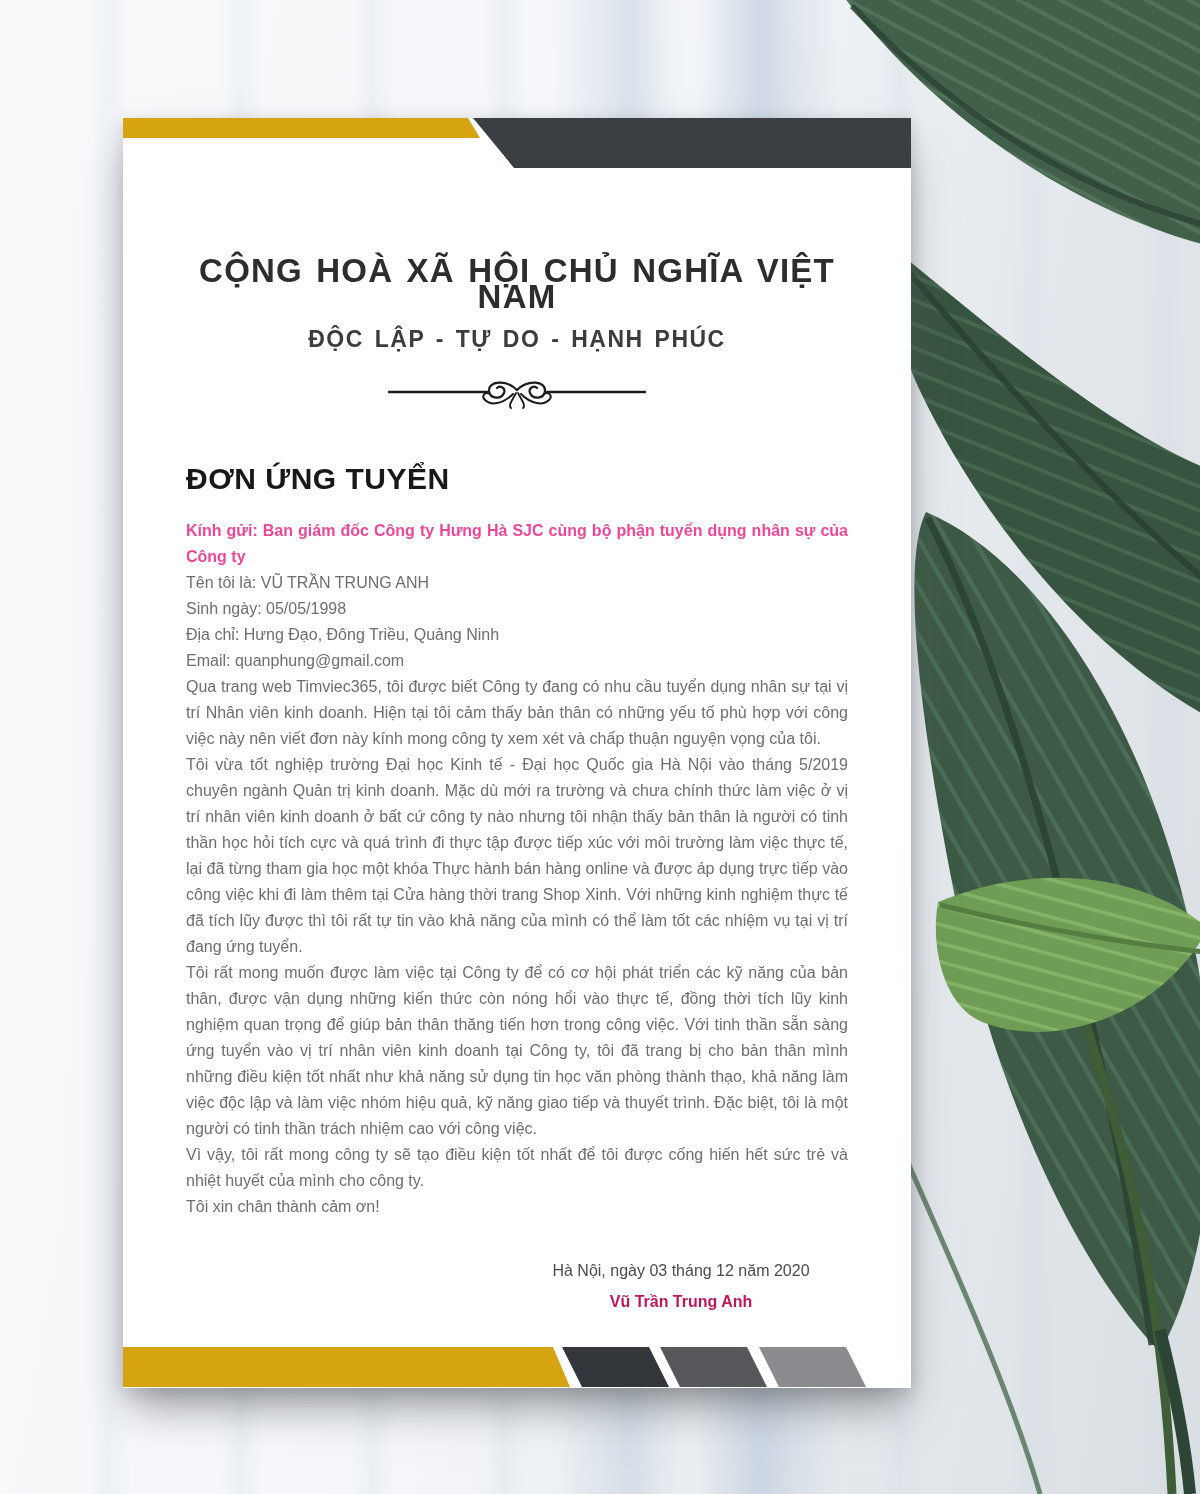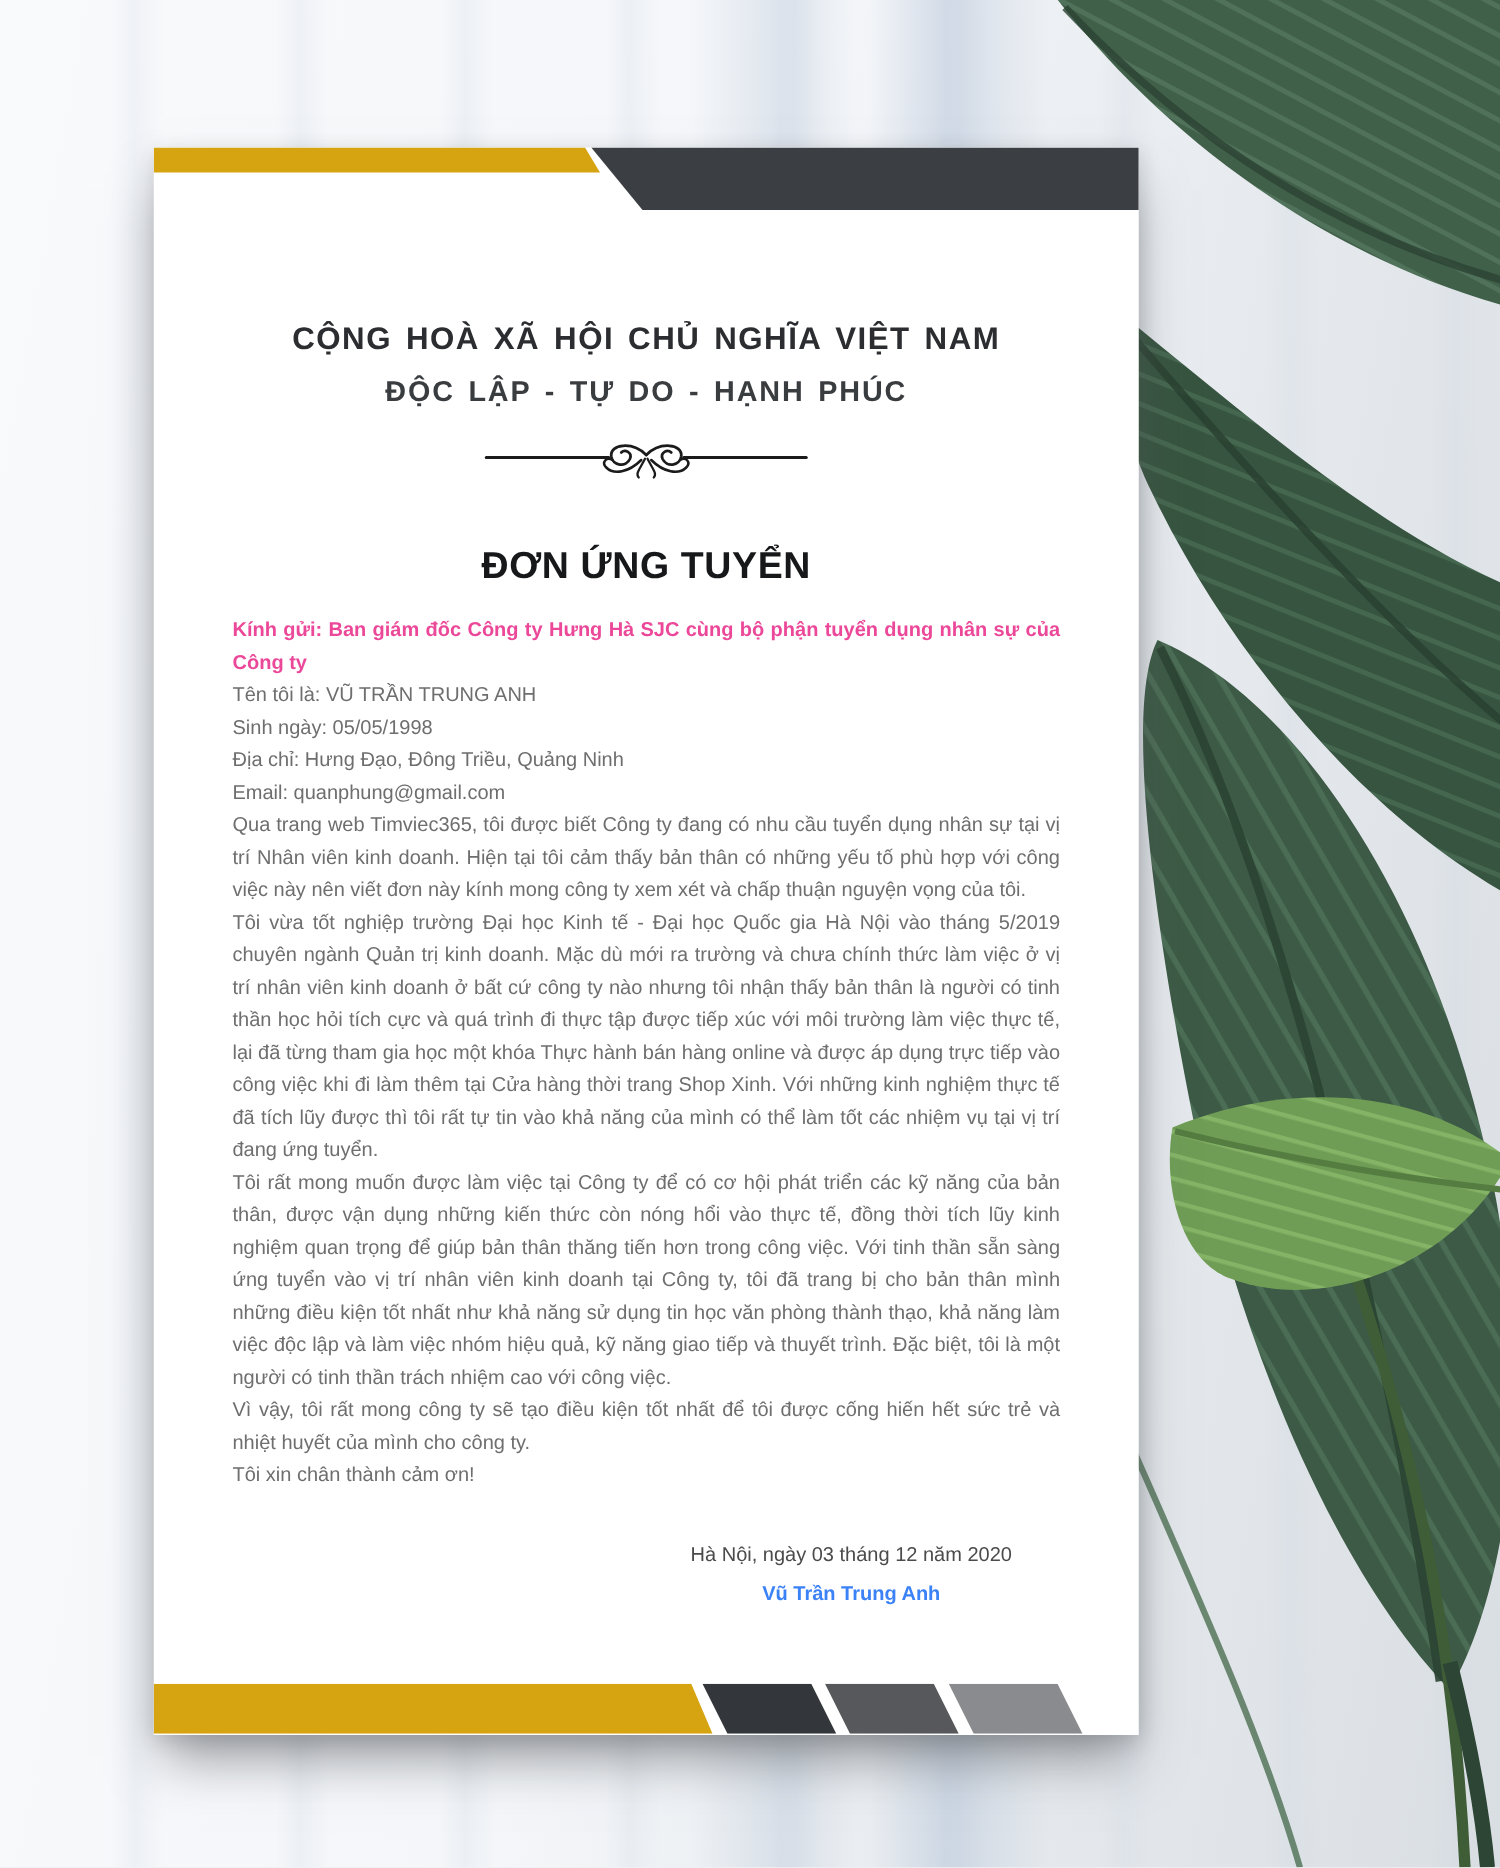--- a/index.html
+++ b/index.html
@@ -18,35 +18,35 @@
   .plant{position:absolute;inset:0;}
   .paper{
     position:absolute;left:123px;top:118px;width:788px;height:1270px;
     background:#ffffff;z-index:2;
     box-shadow:0 26px 40px -8px rgba(96,99,104,.62), 0 4px 16px rgba(40,42,45,.18);
   }
   .band{position:absolute;left:0;display:block;}
   .band-top{top:0;}
   .band-bottom{bottom:1px;}
   .content{position:relative;padding:0 63px;z-index:3;}
-  .nat-line1{margin:140px 0 0;text-align:center;font-size:25px;line-height:26px;font-weight:700;
+  .nat-line1{margin:140px 0 0;text-align:center;font-size:33px;line-height:26px;font-weight:700;
     color:#2b2d30;letter-spacing:1.2px;word-spacing:3px;}
   .nat-line2{margin:16px 0 0;text-align:center;font-size:23px;line-height:26px;font-weight:700;
     color:#3a3d40;letter-spacing:1.5px;word-spacing:3px;}
   .flourish{display:block;margin:26px auto 0;}
-  .doc-title{margin:50px 0 0;text-align:center;font-size:30px;line-height:34px;font-weight:700;
+  .doc-title{margin:50px 0 0;font-size:30px;line-height:34px;font-weight:700;
     color:#17181a;letter-spacing:.5px;}
   .letter{margin-top:22px;font-size:16px;line-height:26px;color:#6e6e6e;}
   .letter p{margin:0;text-align:justify;}
   .recipient{font-weight:700;color:#ec4899;text-align:justify;}
   .info-line{white-space:nowrap;}
   .closing{text-align:left;}
   .signature{margin:38px 2px 0 auto;width:330px;text-align:center;line-height:26px;}
   .sig-date{font-size:16px;color:#4b4b4b;}
-  .sig-name{margin-top:5px;font-size:16px;font-weight:700;color:#3b82f6;}
+  .sig-name{margin-top:5px;font-size:16px;font-weight:700;color:#be185d;}
 </style>
 </head>
 <body>
 
 <div class="stage">
 
   <div class="curtain"></div>
 
   <svg class="plant" width="1200" height="1494" viewBox="0 0 1200 1494" aria-hidden="true">
     <defs>

